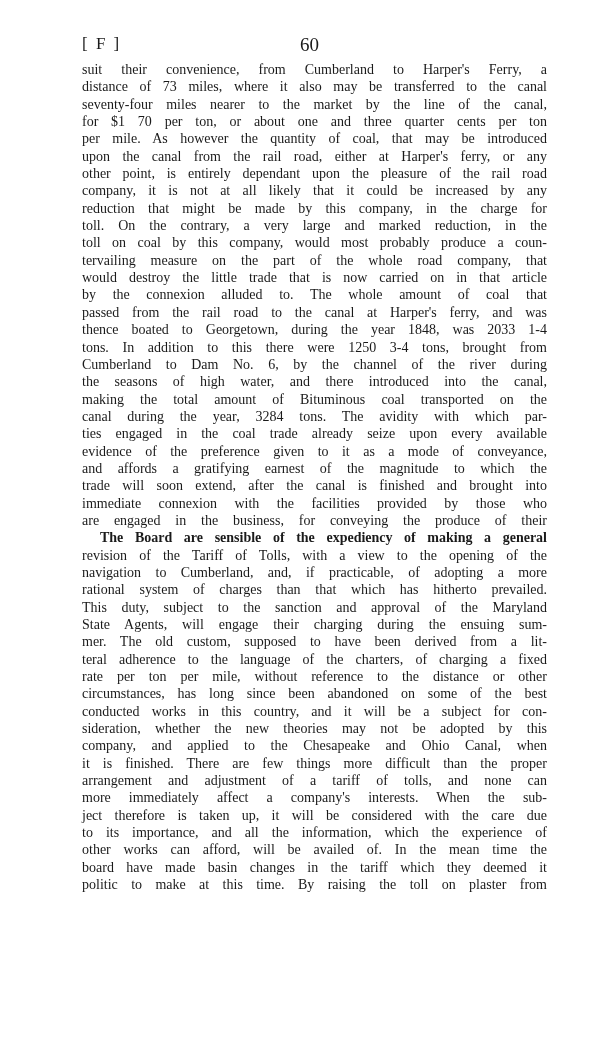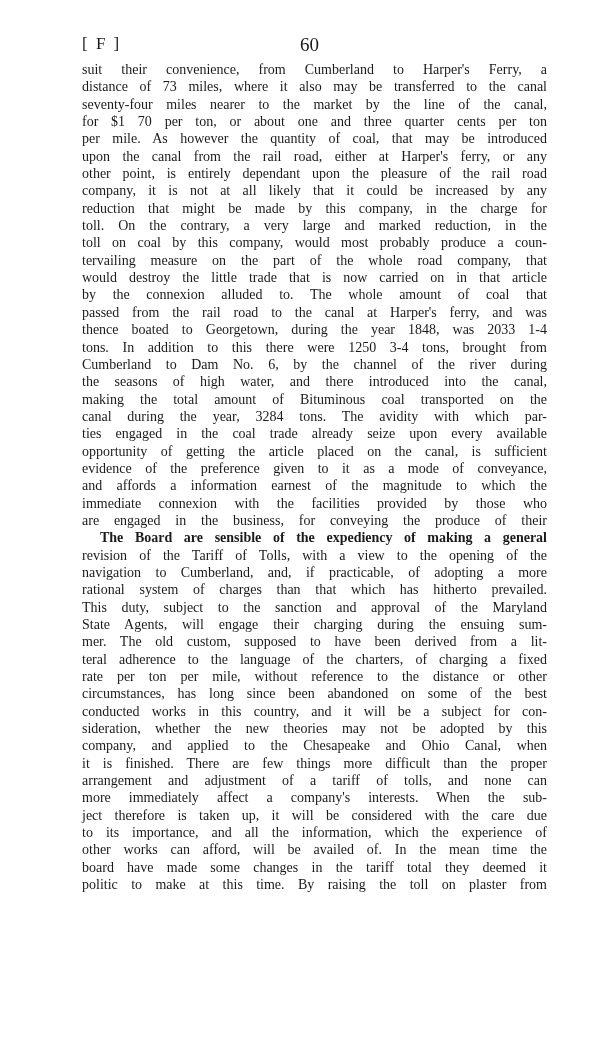--- a/index.html
+++ b/index.html
@@ -90,23 +90,23 @@
         <span class="line">would destroy the little trade that is now carried on in that article</span>
         <span class="line">by the connexion alluded to. The whole amount of coal that</span>
         <span class="line">passed from the rail road to the canal at Harper's ferry, and was</span>
         <span class="line">thence boated to Georgetown, during the year 1848, was 2033 1-4</span>
         <span class="line">tons. In addition to this there were 1250 3-4 tons, brought from</span>
         <span class="line">Cumberland to Dam No. 6, by the channel of the river during</span>
         <span class="line">the seasons of high water, and there introduced into the canal,</span>
         <span class="line">making the total amount of Bituminous coal transported on the</span>
         <span class="line">canal during the year, 3284 tons. The avidity with which par-</span>
         <span class="line">ties engaged in the coal trade already seize upon every available</span>
-        <span class="line">opportunity of getting the article placed on the canal, is sufficient</span>
         <span class="line">evidence of the preference given to it as a mode of conveyance,</span>
-        <span class="line">and affords a information earnest of the magnitude to which the</span>
+        <span class="line">and affords a gratifying earnest of the magnitude to which the</span>
+        <span class="line">trade will soon extend, after the canal is finished and brought into</span>
         <span class="line">immediate connexion with the facilities provided by those who</span>
         <span class="line">are engaged in the business, for conveying the produce of their</span>
       </div>
       <div>
         <span class="line indent">The Board are sensible of the expediency of making a general</span>
         <span class="line">revision of the Tariff of Tolls, with a view to the opening of the</span>
         <span class="line">navigation to Cumberland, and, if practicable, of adopting a more</span>
         <span class="line">rational system of charges than that which has hitherto prevailed.</span>
         <span class="line">This duty, subject to the sanction and approval of the Maryland</span>
         <span class="line">State Agents, will engage their charging during the ensuing sum-</span>
@@ -116,17 +116,17 @@
         <span class="line">circumstances, has long since been abandoned on some of the best</span>
         <span class="line">conducted works in this country, and it will be a subject for con-</span>
         <span class="line">sideration, whether the new theories may not be adopted by this</span>
         <span class="line">company, and applied to the Chesapeake and Ohio Canal, when</span>
         <span class="line">it is finished. There are few things more difficult than the proper</span>
         <span class="line">arrangement and adjustment of a tariff of tolls, and none can</span>
         <span class="line">more immediately affect a company's interests. When the sub-</span>
         <span class="line">ject therefore is taken up, it will be considered with the care due</span>
         <span class="line">to its importance, and all the information, which the experience of</span>
         <span class="line">other works can afford, will be availed of. In the mean time the</span>
-        <span class="line">board have made some changes in the tariff total they deemed it</span>
+        <span class="line">board have made basin changes in the tariff which they deemed it</span>
         <span class="line">politic to make at this time. By raising the toll on plaster from</span>
       </div>
     </div>
 </div>
 
 </body></html>

